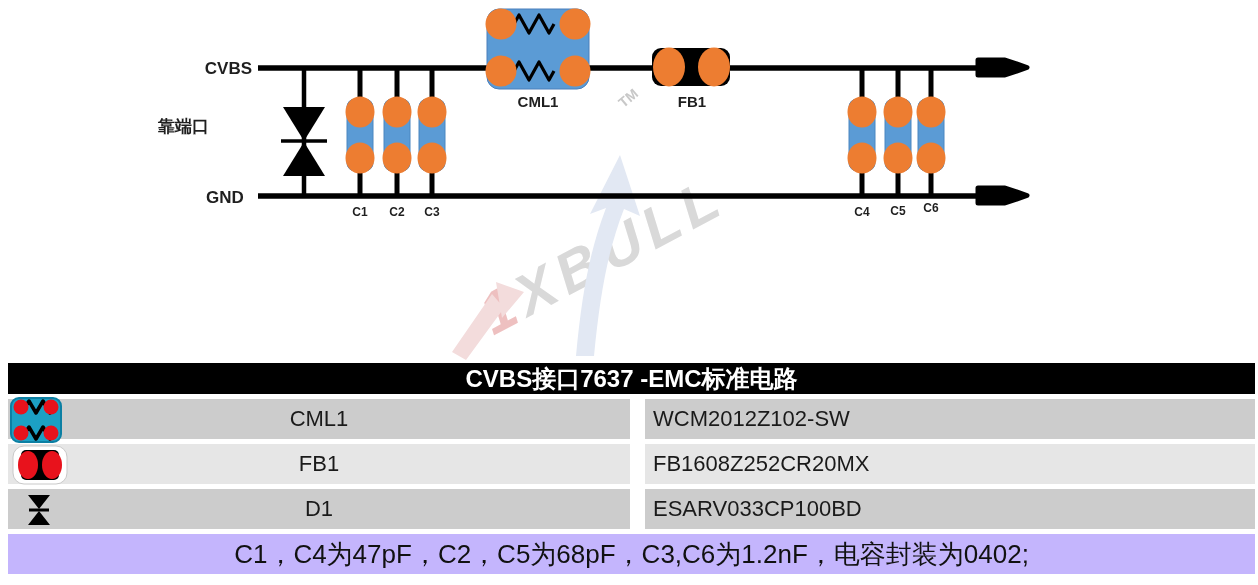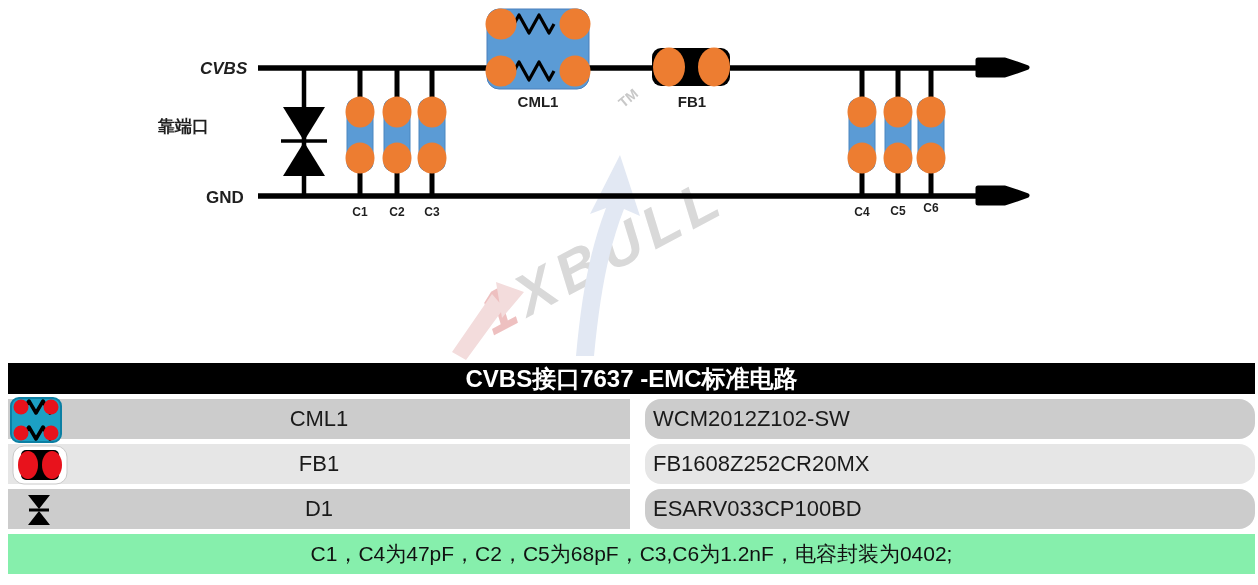--- a/index.html
+++ b/index.html
@@ -42,32 +42,32 @@
   }
   .t-row { margin-top:5px; height:40px; display:flex; }
   .cell-left {
     width:622px; position:relative;
     display:flex; align-items:center; justify-content:center;
     font-size:22px; color:#1a1a1a;
   }
   .cell-right {
     margin-left:15px; flex:1;
     display:flex; align-items:center; padding-left:8px;
-    font-size:22px; color:#1a1a1a;border-radius:16px;
+    font-size:22px; color:#1a1a1a;
   }
   .row-dark  .cell-left, .row-dark  .cell-right { background:#cccccc; }
   .row-light .cell-left, .row-light .cell-right { background:#e6e6e6; }
   .row-icon { position:absolute; }
   .icon-cml { left:0px; top:-3px; }
   .icon-fb  { left:4px; top:1px; }
   .icon-d   { left:16px; top:4px; }
   .t-note {
-    margin-top:5px; height:40px; background:#86efac;
+    margin-top:5px; height:40px; background:#c4b5fd;
     display:flex; align-items:center; justify-content:center;
-    font-size:21px; color:#111111;
+    font-size:26px; color:#111111;
   }
 </style>
 </head>
 <body>
 
 <div class="schematic">
 
   <div class="wm-text"><span class="wm-digit">1</span><span>XBULL</span></div>
 
   <svg width="1258" height="362" viewBox="0 0 1258 362">
@@ -154,21 +154,21 @@
       <ellipse cx="669" cy="67" rx="16" ry="19.5" fill="#ED7D31"></ellipse>
       <ellipse cx="714" cy="67" rx="16" ry="19.5" fill="#ED7D31"></ellipse>
     </g>
 
     <g fill="#000" stroke="#000" stroke-width="5" stroke-linejoin="round">
       <polygon points="978,60 1005,60 1027,67.5 1005,75 978,75"></polygon>
       <polygon points="978,188 1005,188 1027,195.5 1005,203 978,203"></polygon>
     </g>
   </svg>
 
-  <div class="sch-label" style="left:200px; top:60px; width:52px; text-align:left;font-style:italic;">CVBS</div>
+  <div class="sch-label" style="left:200px; top:60px; width:52px; text-align:right;">CVBS</div>
   <div class="sch-label" style="left:158px; top:118px;">靠端口</div>
   <div class="sch-label" style="left:202px; top:189px; width:46px; text-align:center;">GND</div>
 
   <div class="sch-label cap-label" style="left:343px; top:206px;">C1</div>
   <div class="sch-label cap-label" style="left:380px; top:206px;">C2</div>
   <div class="sch-label cap-label" style="left:415px; top:206px;">C3</div>
   <div class="sch-label cap-label" style="left:845px; top:206px;">C4</div>
   <div class="sch-label cap-label" style="left:881px; top:205px;">C5</div>
   <div class="sch-label cap-label" style="left:914px; top:202px;">C6</div>
 

